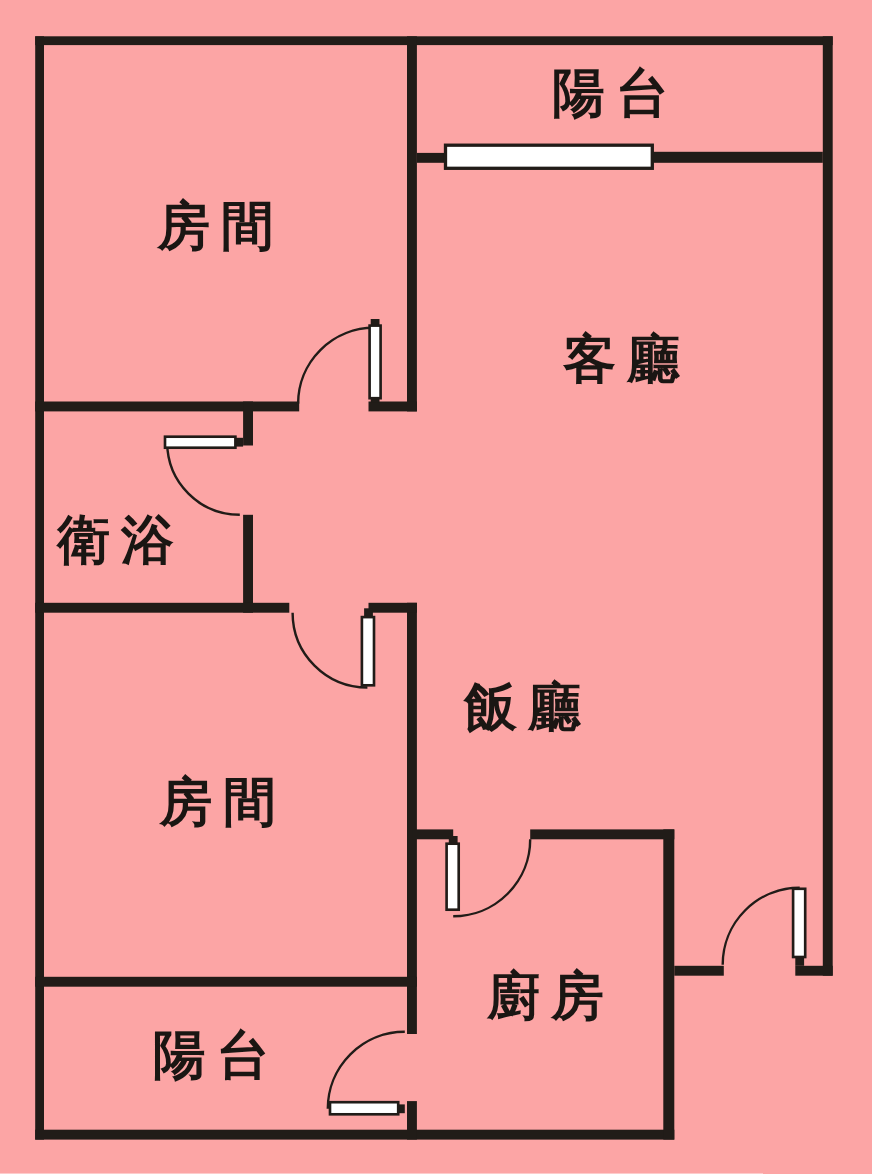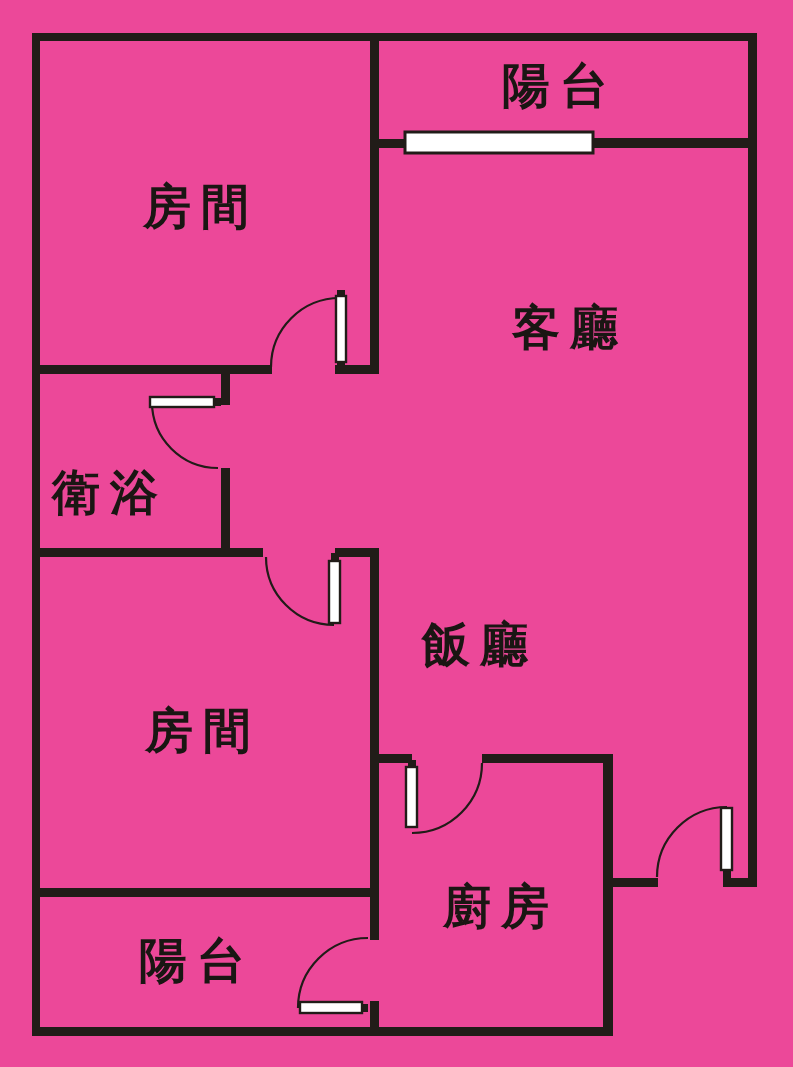--- a/index.html
+++ b/index.html
@@ -7,21 +7,21 @@
     padding: 0;
     background: #ffffff;
     width: 793px;
     height: 1067px;
     overflow: hidden;
   }
   #plan-wrap {
     position: relative;
     width: 793px;
     height: 1067px;
-    background: #ec4899;
+    background: #fca5a5;
   }
   svg { display: block; }
   .room-label {
     font-family: "Liberation Sans", "DejaVu Sans", sans-serif;
     font-weight: 700;
     font-size: 48px;
     letter-spacing: 10px;
     fill: #1a1613;
   }
 </style>

